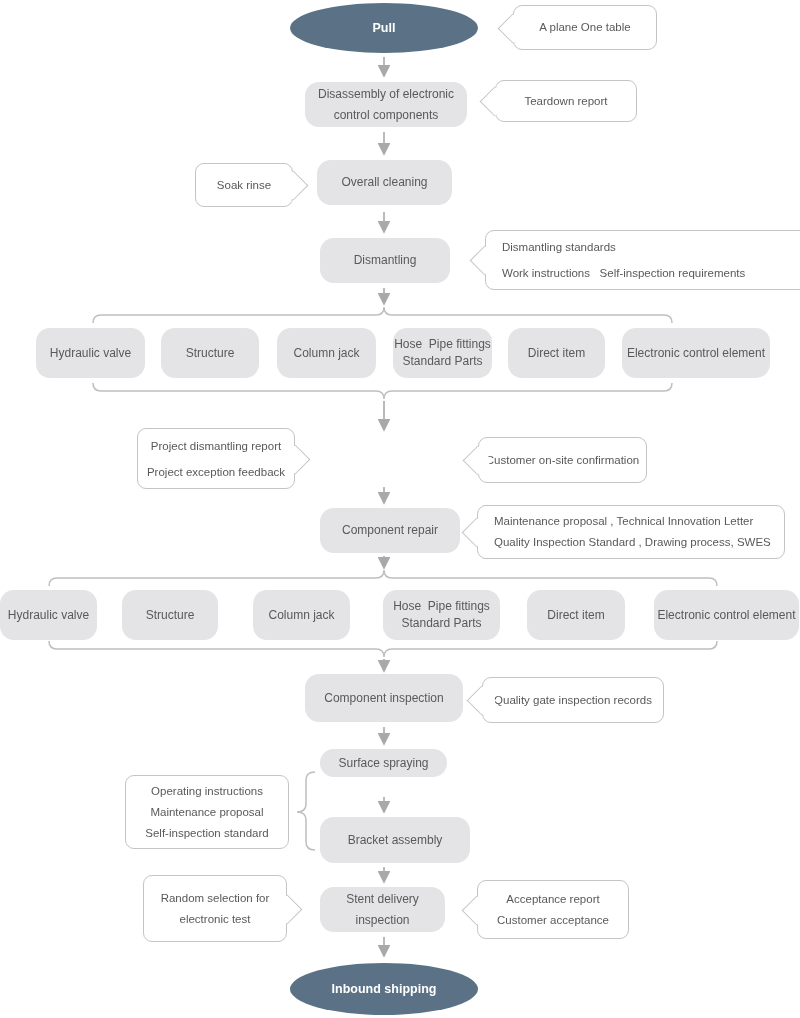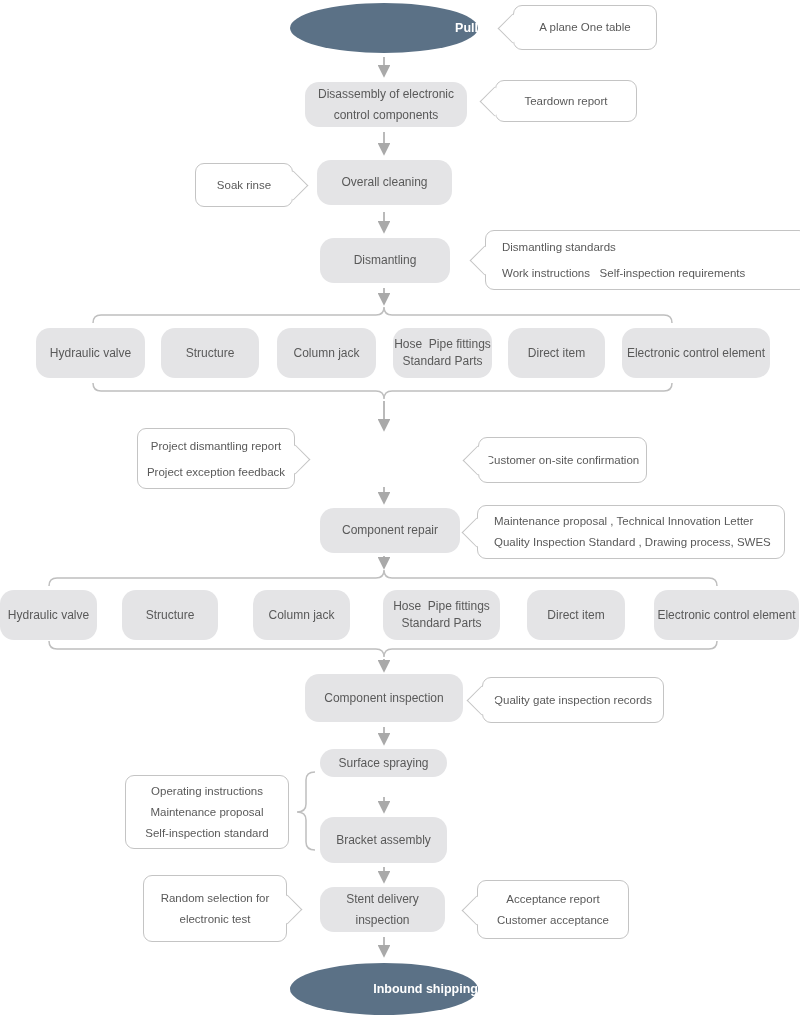--- a/index.html
+++ b/index.html
@@ -11,21 +11,21 @@
     --brace:#bfbfbf;
   }
   html,body{margin:0;padding:0;background:#fff;}
   .canvas{
     position:relative;width:800px;height:1018px;background:#ffffff;
     font-family:"Liberation Sans", sans-serif;color:var(--text);overflow:hidden;
   }
   .layer{position:absolute;left:0;top:0;width:800px;height:1018px;}
   .terminal{
     position:absolute;border-radius:50%;background:var(--terminal-fill);
-    display:flex;align-items:center;justify-content:flex-end;
+    display:flex;align-items:center;justify-content:center;
     color:#ffffff;font-weight:bold;font-size:12.5px;
   }
   .box{
     position:absolute;background:var(--box-fill);
     display:flex;flex-direction:column;align-items:center;justify-content:center;
     font-size:12px;text-align:center;border-radius:14px;
   }
   .box .line{white-space:pre;line-height:21px;}
   .branch .line{line-height:17px;}
   .callout{
@@ -96,21 +96,21 @@
   </div>
   <div class="box" style="left:320px;top:508px;width:140px;height:45px;">
     <div class="line">Component repair</div>
   </div>
   <div class="box" style="left:305px;top:674px;width:158px;height:48px;">
     <div class="line">Component inspection</div>
   </div>
   <div class="box" style="left:320px;top:749px;width:127px;height:28px;">
     <div class="line">Surface spraying</div>
   </div>
-  <div class="box" style="left:320px;top:817px;width:127px;height:46px;">
+  <div class="box" style="left:320px;top:817px;width:150px;height:46px;">
     <div class="line">Bracket assembly</div>
   </div>
   <div class="box" style="left:320px;top:887px;width:125px;height:45px;">
     <div class="line">Stent delivery</div>
     <div class="line">inspection</div>
   </div>
 
   <div class="box branch" style="left:36px;top:328px;width:109px;height:50px;">
     <div class="line">Hydraulic valve</div>
   </div>

